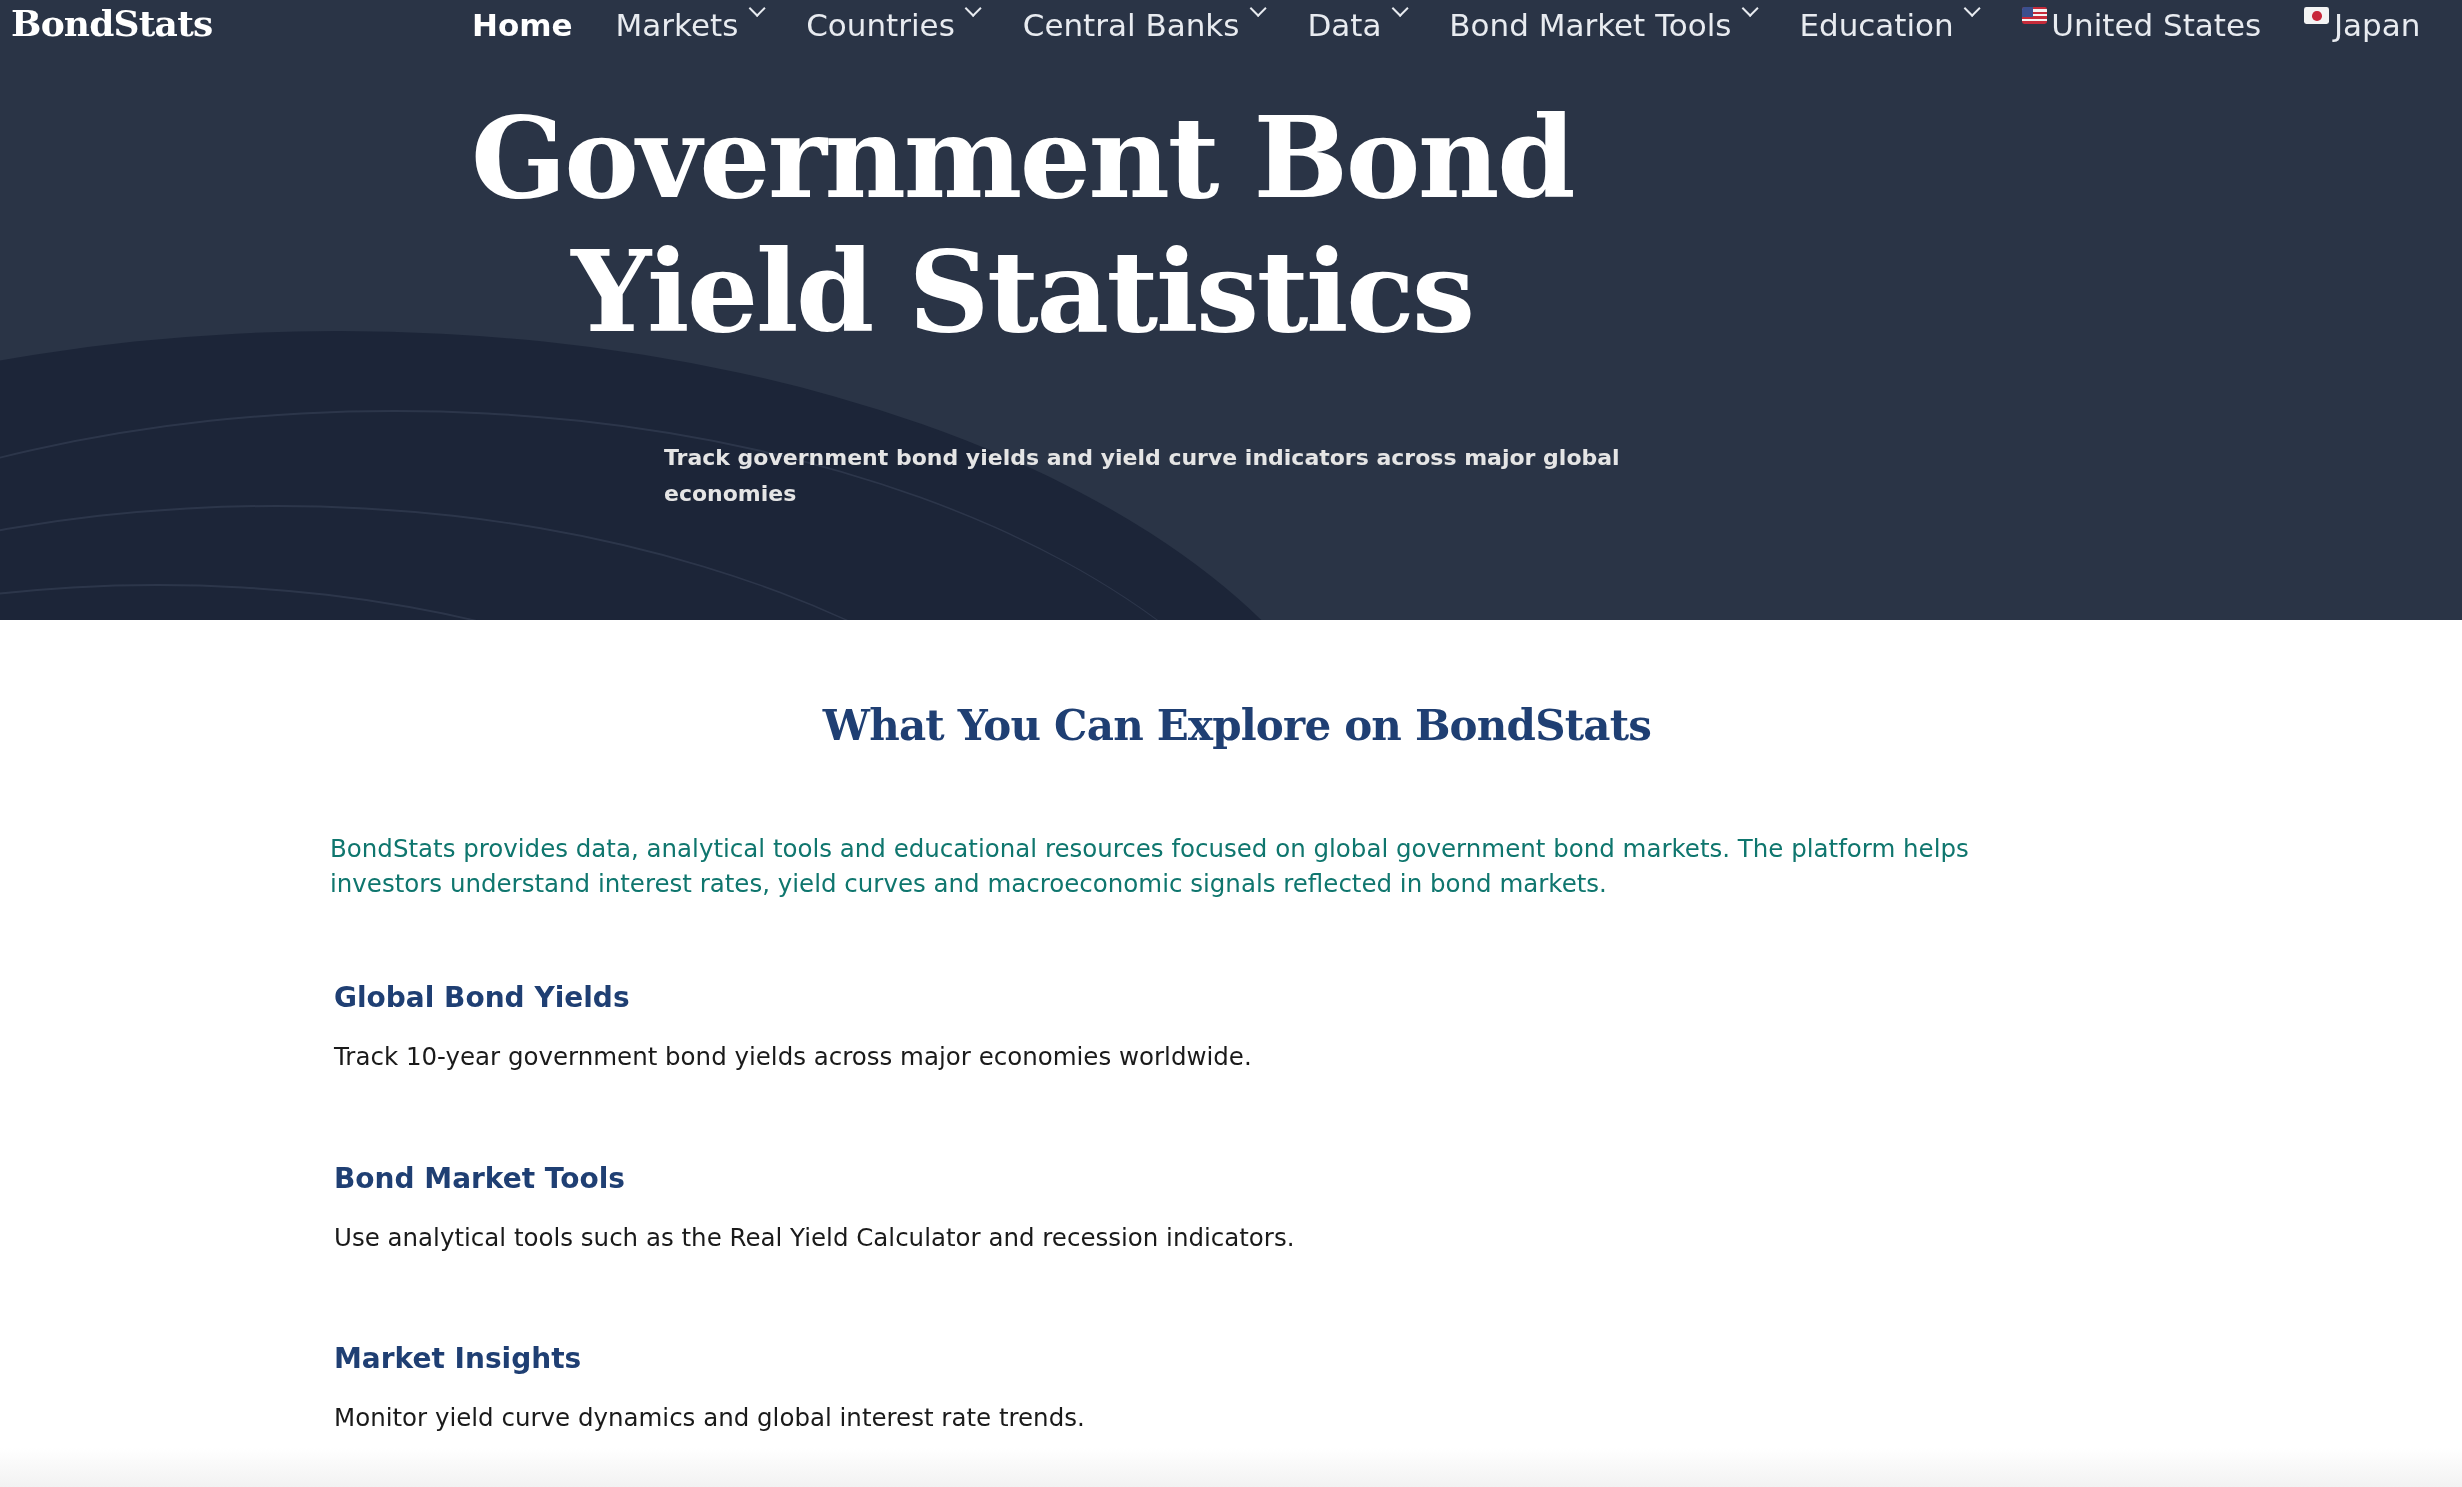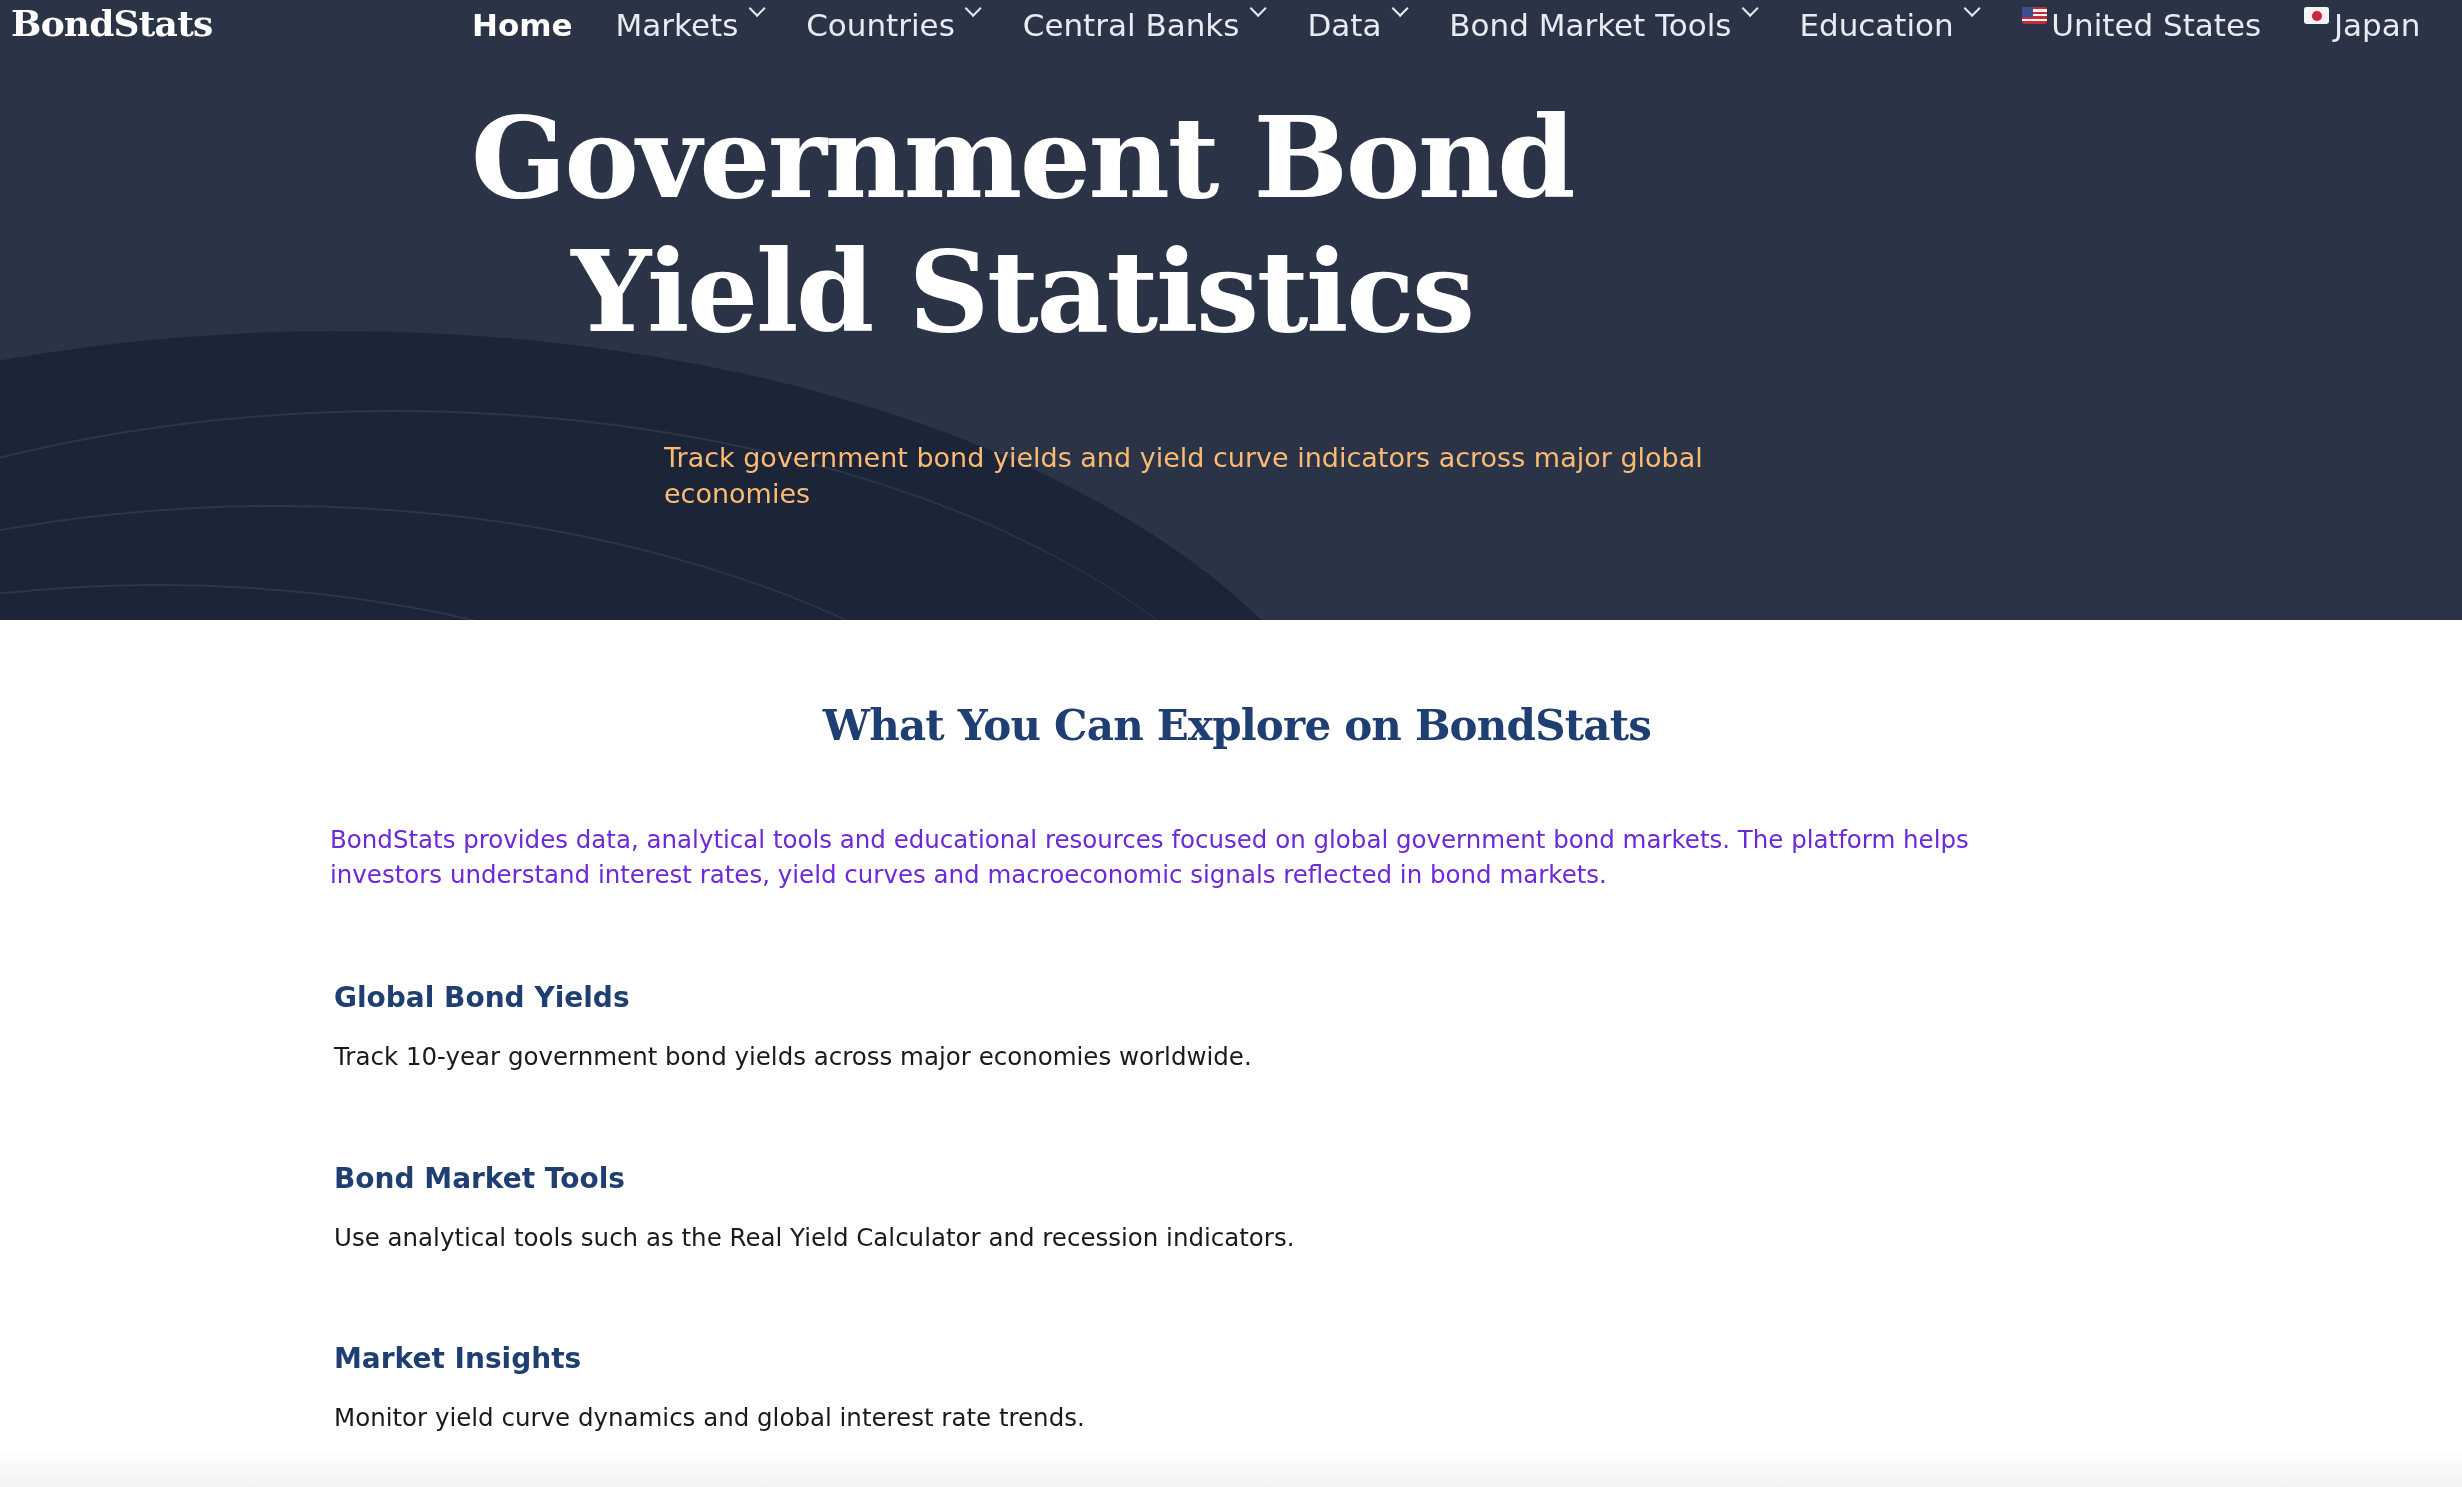--- a/index.html
+++ b/index.html
@@ -59,33 +59,33 @@
   .flag-cn::before { content:"★"; position:absolute; left:2.4px; top:-3.2px; font-size:8.7px; color:#f7d117; }
   .hero-title {
     position: absolute; left: 0; width: 2044px; top: 91px;
     text-align: center; color: #ffffff;
     font-family: "DejaVu Serif", "Liberation Serif", serif;
     font-weight: bold; font-size: 112px; line-height: 134px; letter-spacing: -2.4px;
     margin: 0;
   }
   .hero-sub {
     position: absolute; left: 664px; top: 440px; width: 1041px;
-    color: #fdba74; font-weight: normal; font-size: 27px; line-height: 36px; margin: 0;
+    color: #e5e5e5; font-weight: bold; font-size: 22px; line-height: 36px; margin: 0;
   }
   .content {
     position: absolute; left: 330px; top: 686px; width: 1814px;
   }
   .section-title {
     font-family: "DejaVu Serif", "Liberation Serif", serif;
     font-weight: bold; color: #1f3f73; font-size: 42px; margin: 0;
     letter-spacing: -0.8px; line-height: 79px; text-align: center;
   }
   .intro {
-    position: absolute; top: 136px; margin: 0;
-    font-size: 24.5px; line-height: 35px; color: #6d28d9; width: 1735px;
+    position: absolute; top: 145px; margin: 0;
+    font-size: 24.5px; line-height: 35px; color: #0f766e; width: 1735px;
   }
   .feature { position: absolute; left: 4px; }
   .feature h3 {
     margin: 0; color: #1f3f73; font-size: 28px; font-weight: bold; line-height: 39px;
   }
   .feature p {
     margin: 22px 0 0 0; font-size: 24.5px; line-height: 35px; color: #1a1a1a;
   }
   .bottom-fade {
     position: absolute; left: 0; top: 1448px; width: 2462px; height: 39px;

